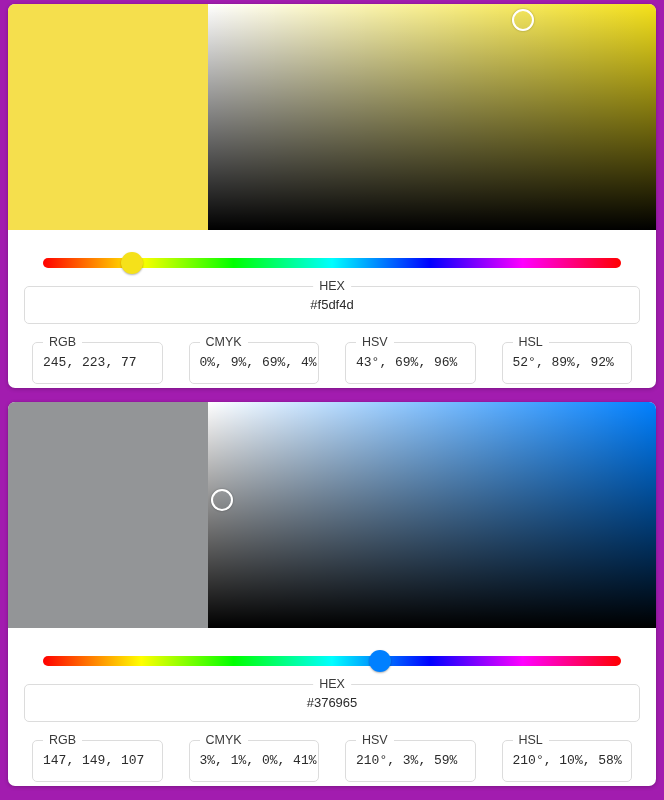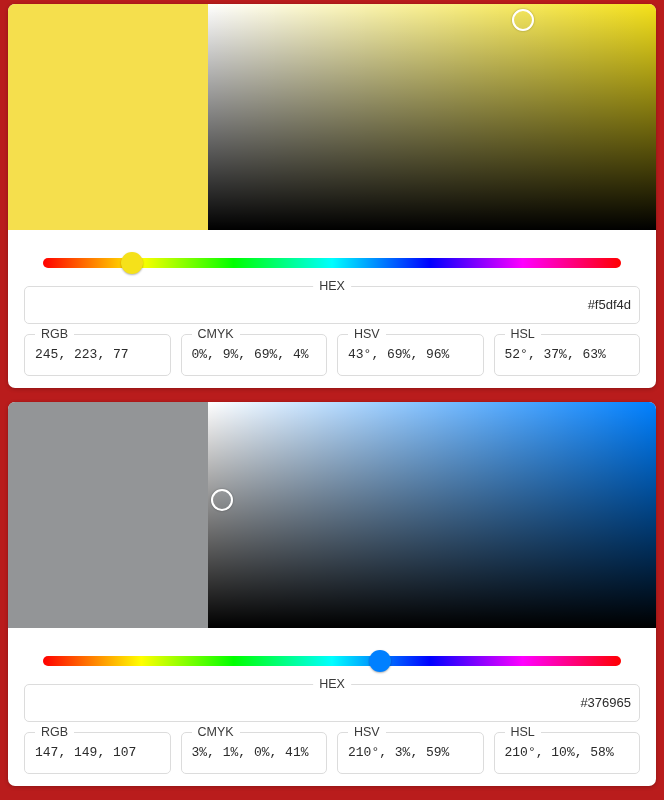--- a/index.html
+++ b/index.html
@@ -10,21 +10,21 @@
     height: 800px;
     background: #ffffff;
     font-family: "Liberation Sans", sans-serif;
     -webkit-font-smoothing: antialiased;
   }
 
   .app {
     width: 664px;
     height: 800px;
     position: relative;
-    background: #b91c1c;
+    background: #a21caf;
     overflow: hidden;
   }
 
   
   .picker-card {
     position: absolute;
     left: 8px;
     width: 648px;
     background: #ffffff;
     border-radius: 7px;
@@ -104,21 +104,21 @@
     border-radius: 50%;
     box-shadow: 0 1px 2px rgba(0,0,0,0.3);
   }
 
   
   .field {
     position: relative;
     border: 1px solid #dcdcdc;
     border-radius: 5px;
     background: #ffffff;
-    margin: 0;
+    margin: 8px;
     padding: 0;
   }
   .field .legend {
     position: absolute;
     top: -8px;
     background: #ffffff;
     padding: 0 6px;
     font-size: 12.5px;
     color: #3a3a3a;
     line-height: 14px;
@@ -133,21 +133,21 @@
 
   .hex-field {
     height: 38px;
     margin: 0 0 10px 0;
   }
   .hex-field .legend {
     left: 50%;
     transform: translateX(-50%);
   }
   .hex-field .value {
-    text-align: right;
+    text-align: center;
     line-height: 36px;
     padding: 0 8px;
   }
 
   .readouts {
     display: flex;
     gap: 10px;
   }
   .readouts .field {
     flex: 1 1 0;
@@ -198,21 +198,21 @@
         <div class="field">
           <span class="legend">CMYK</span>
           <div class="value">0%, 9%, 69%, 4%</div>
         </div>
         <div class="field">
           <span class="legend">HSV</span>
           <div class="value">43°, 69%, 96%</div>
         </div>
         <div class="field">
           <span class="legend">HSL</span>
-          <div class="value">52°, 37%, 63%</div>
+          <div class="value">52°, 89%, 92%</div>
         </div>
       </div>
 
     </div>
   </div>
 
   <div class="picker-card card-2">
 
     <div class="color-area">
       <div class="swatch" style="background: rgb(147, 149, 151);"></div>

